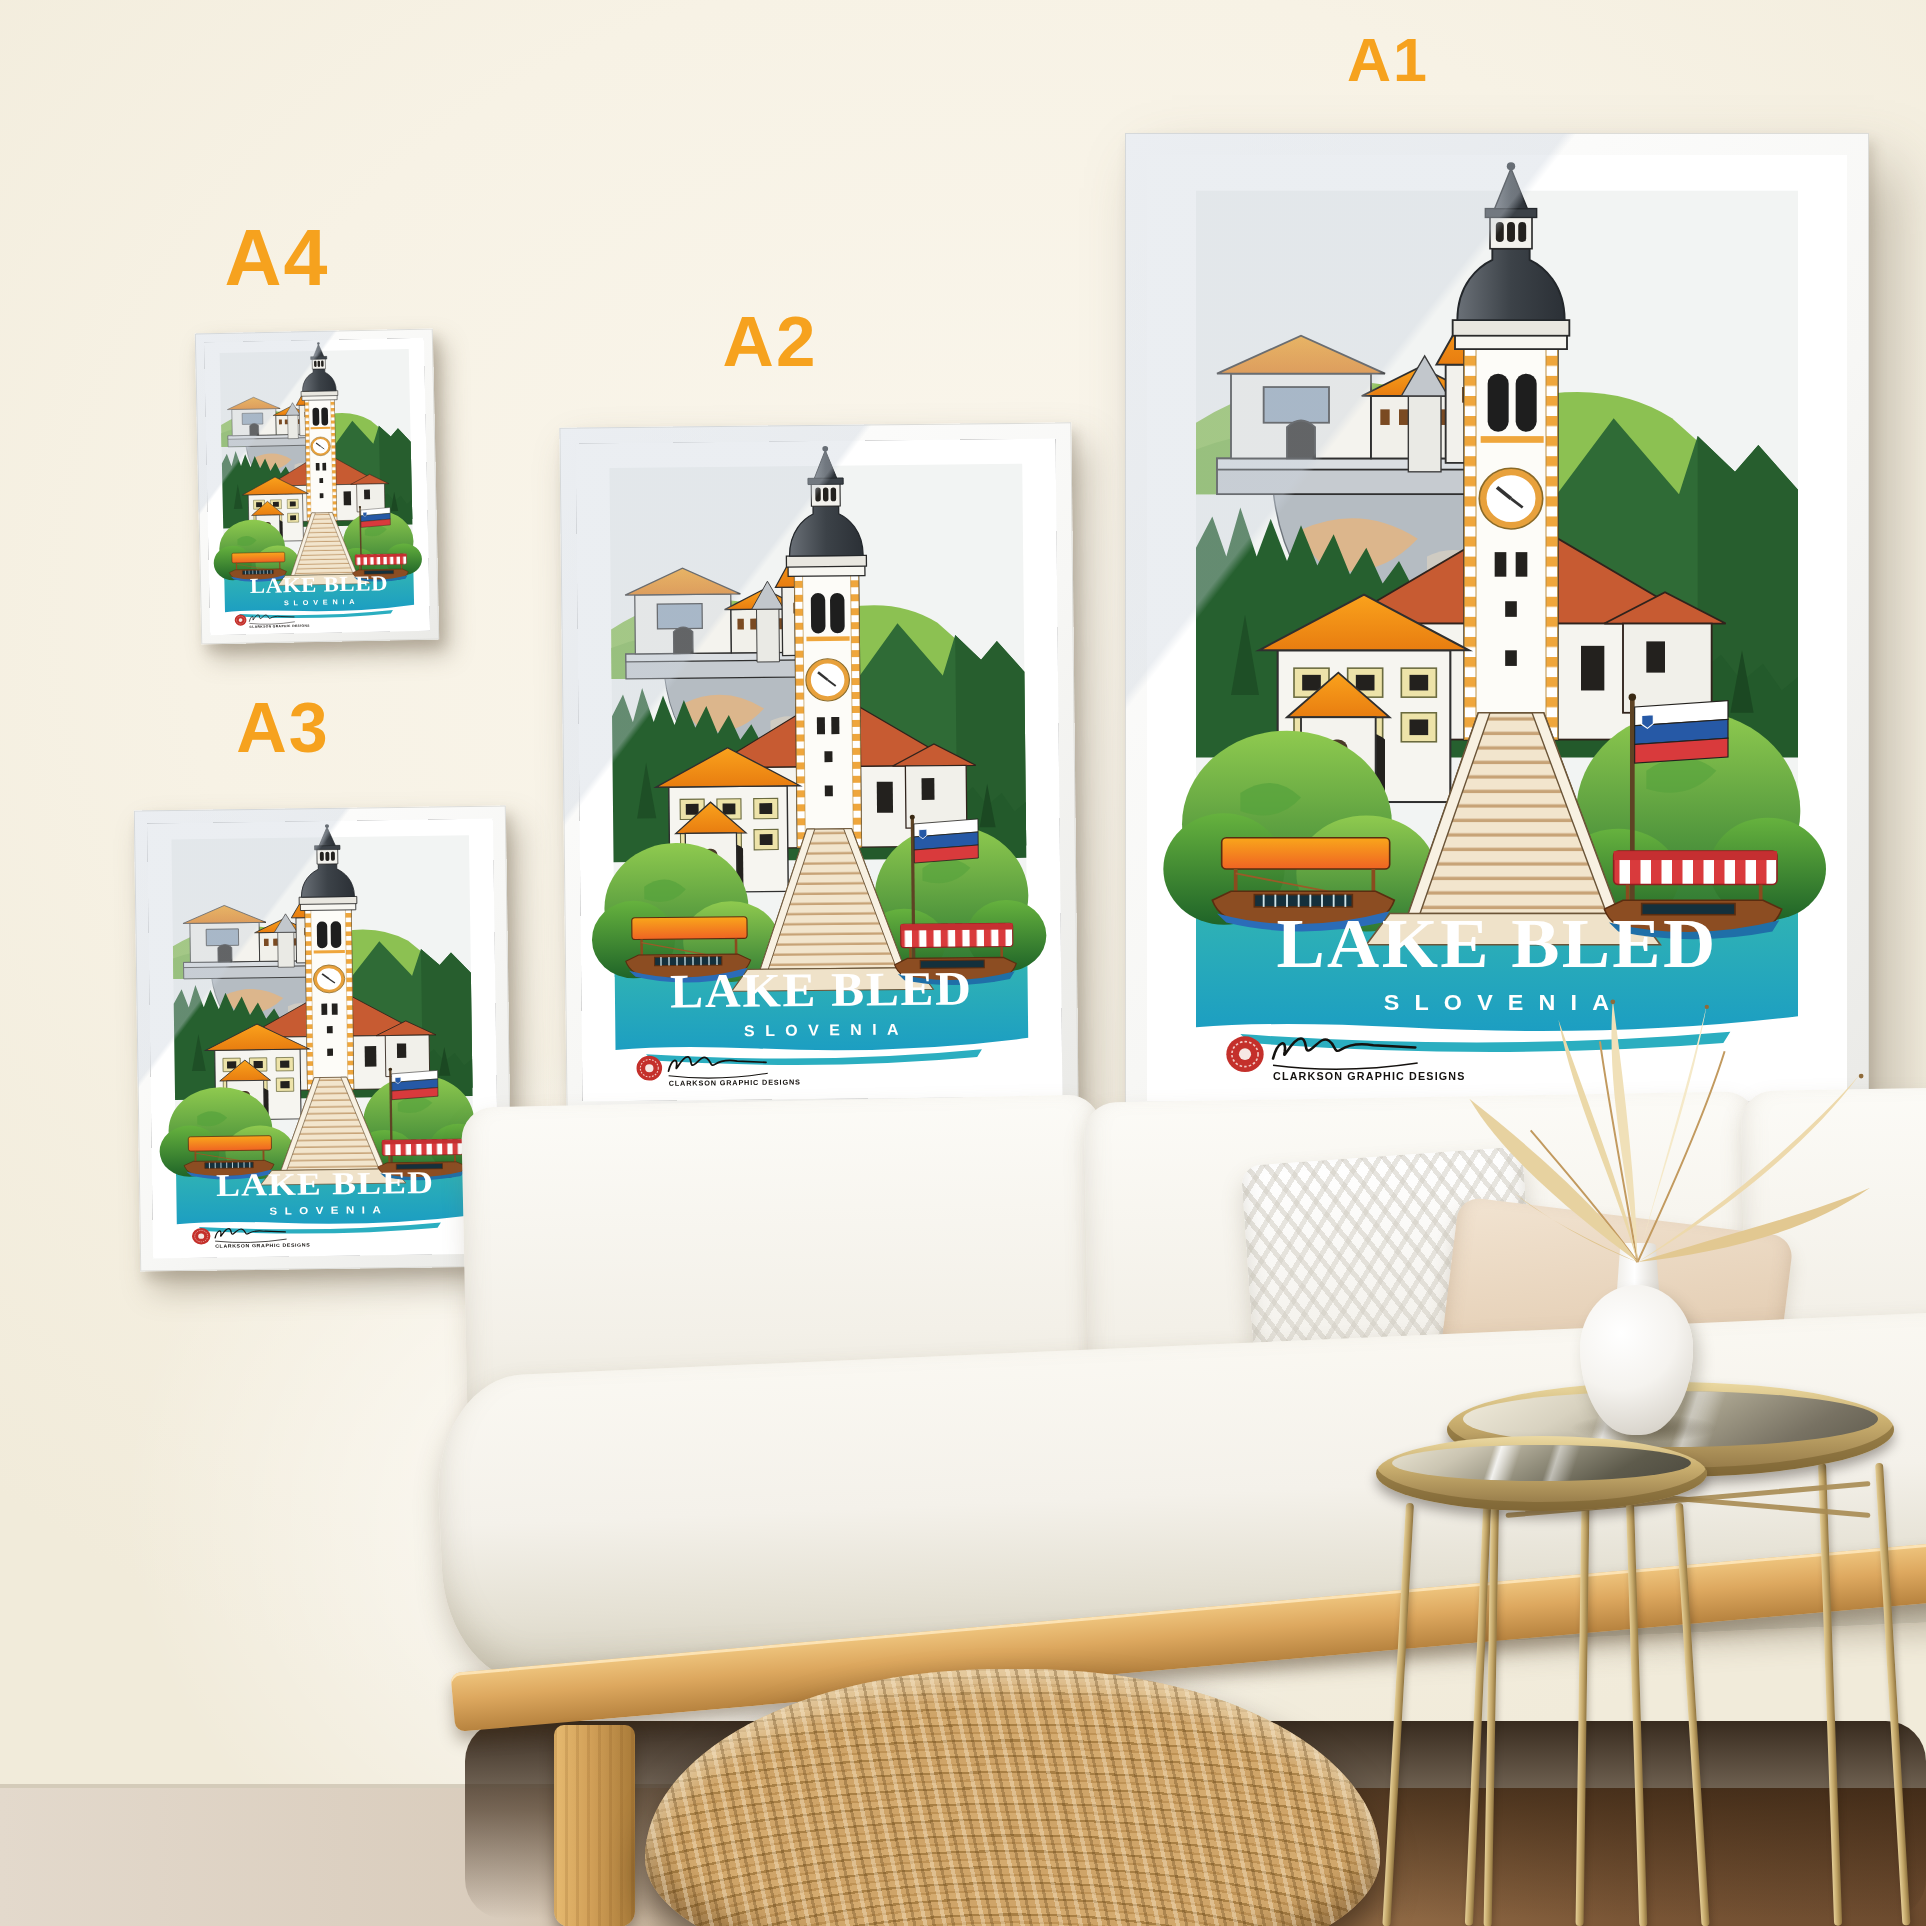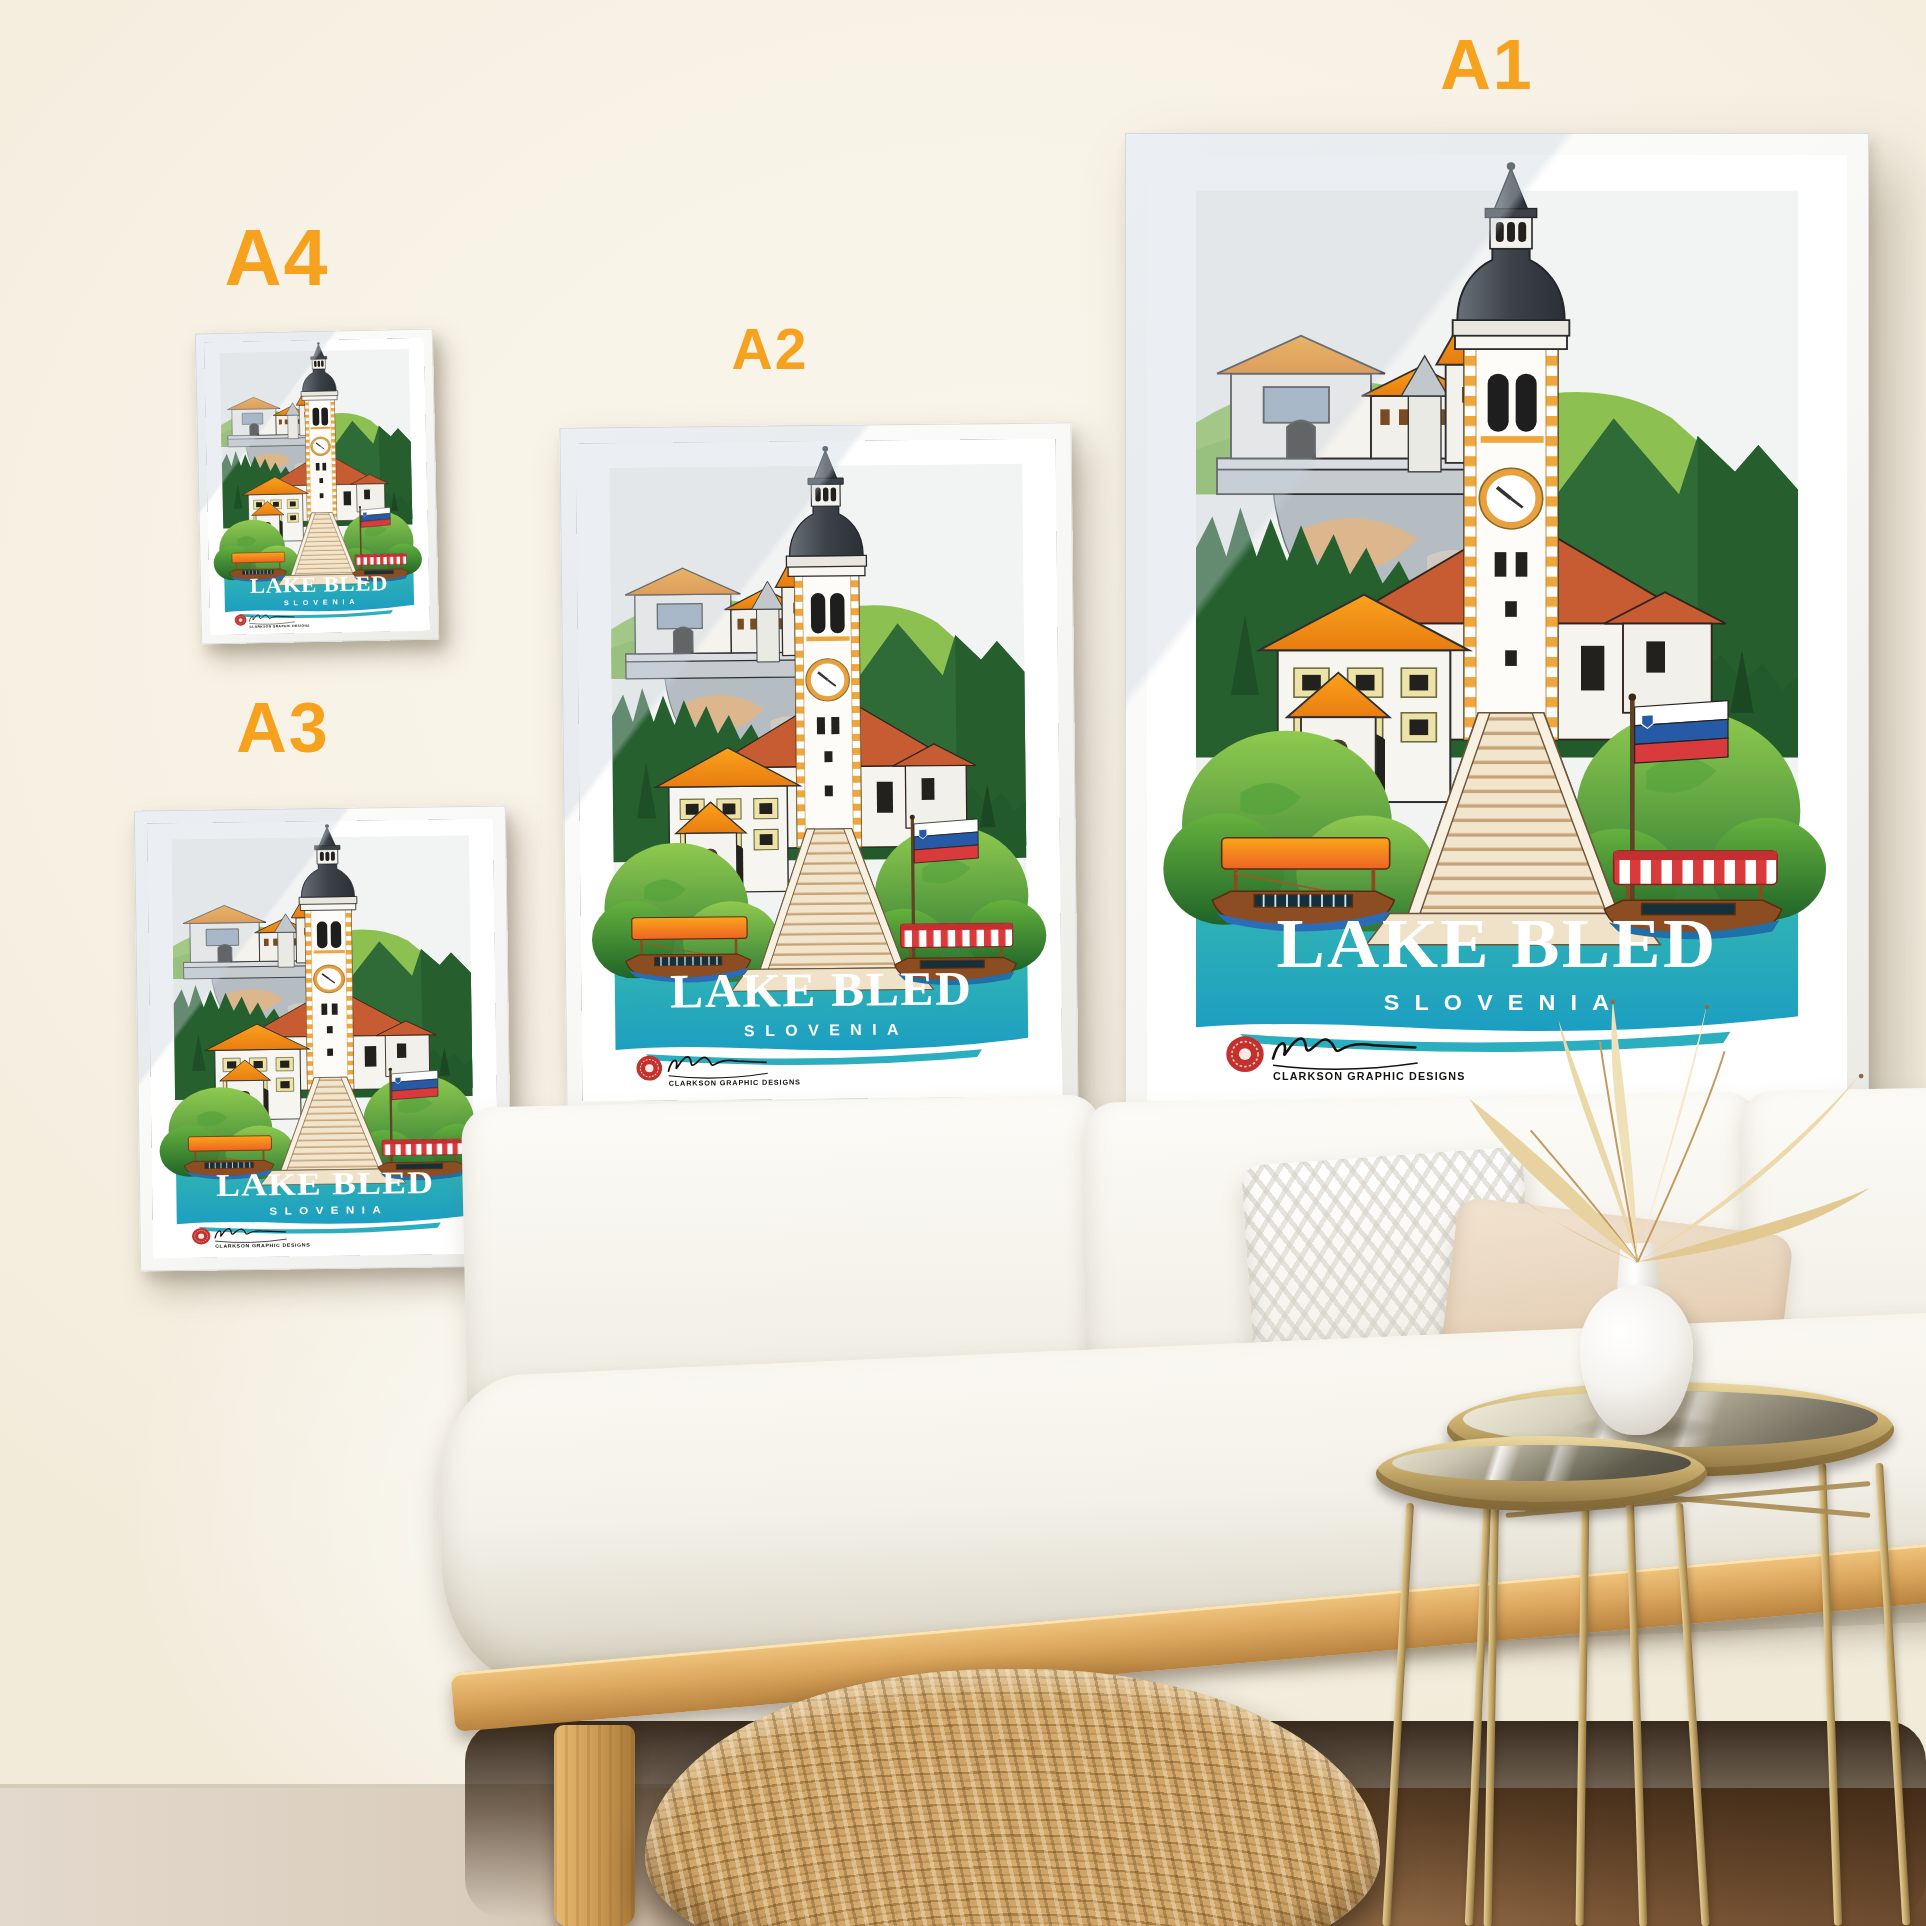--- a/index.html
+++ b/index.html
@@ -89,22 +89,22 @@
 </head>
 <body>
 
 <div class="stage">
   <div class="wall"></div>
   <div class="floor"></div>
   <div class="skirting"></div>
 
   <div class="size-label" style="left:277px;top:218px;font-size:79px">A4</div>
   <div class="size-label" style="left:283px;top:693px;font-size:70px">A3</div>
-  <div class="size-label" style="left:770px;top:321px;font-size:57px">A2</div>
-  <div class="size-label" style="left:1487px;top:30px;font-size:70px">A1</div>
+  <div class="size-label" style="left:770px;top:306px;font-size:71px">A2</div>
+  <div class="size-label" style="left:1388px;top:30px;font-size:61px">A1</div>
 
   <figure class="poster" style="--x:158px;--y:315px;--w:238px;--h:311px;--bw:9px;--rot:-1.2deg;--sx:10px;--sy:14px;--sb:24px">
     <div class="paper">
   <svg viewBox="0 0 300 424" preserveAspectRatio="none">
     <defs>
       <linearGradient id="gT1" x1="0" y1="0" x2="0" y2="1">
               <stop offset="0" stop-color="#8FCA4F"></stop>
               <stop offset="1" stop-color="#2F7A33"></stop>
             </linearGradient>
       <linearGradient id="gT2" x1="0" y1="0" x2="0" y2="1">

